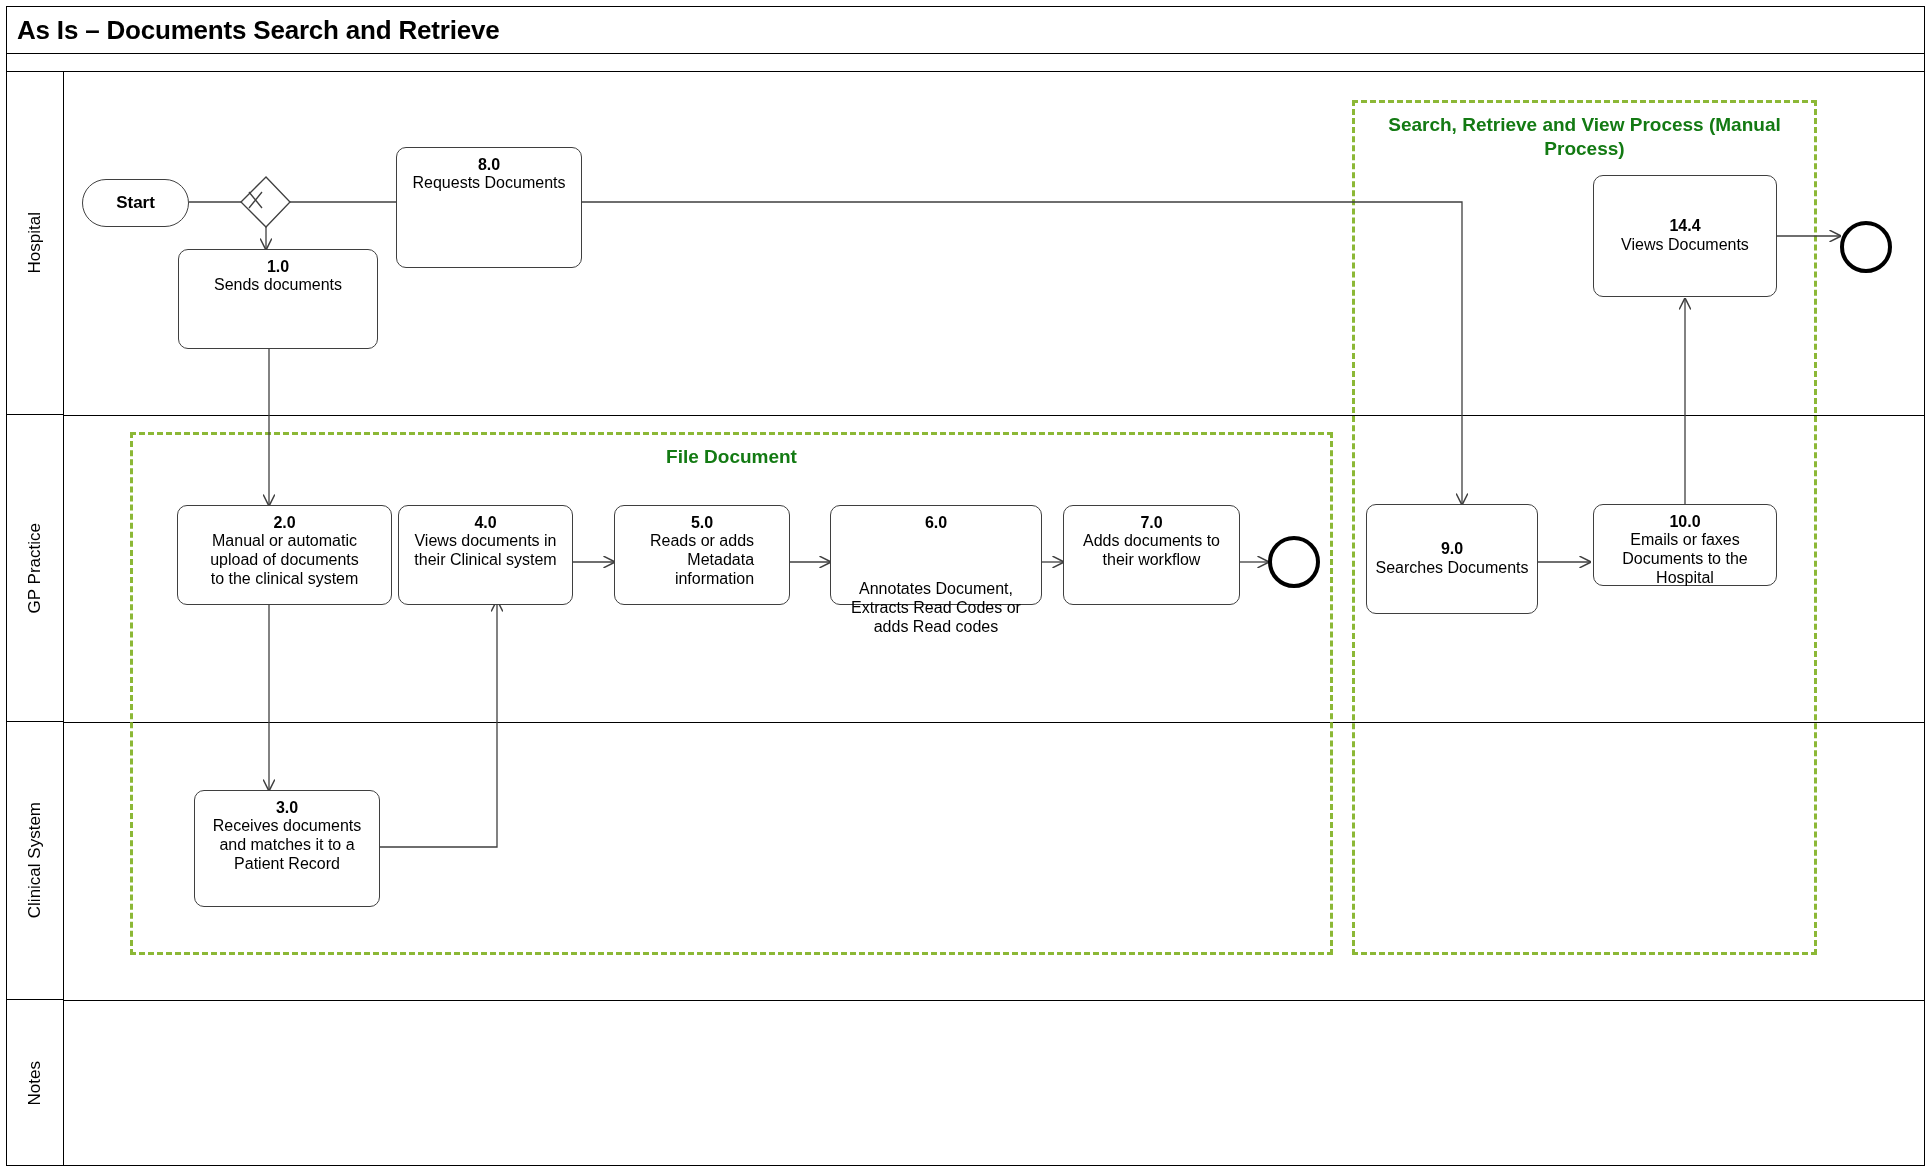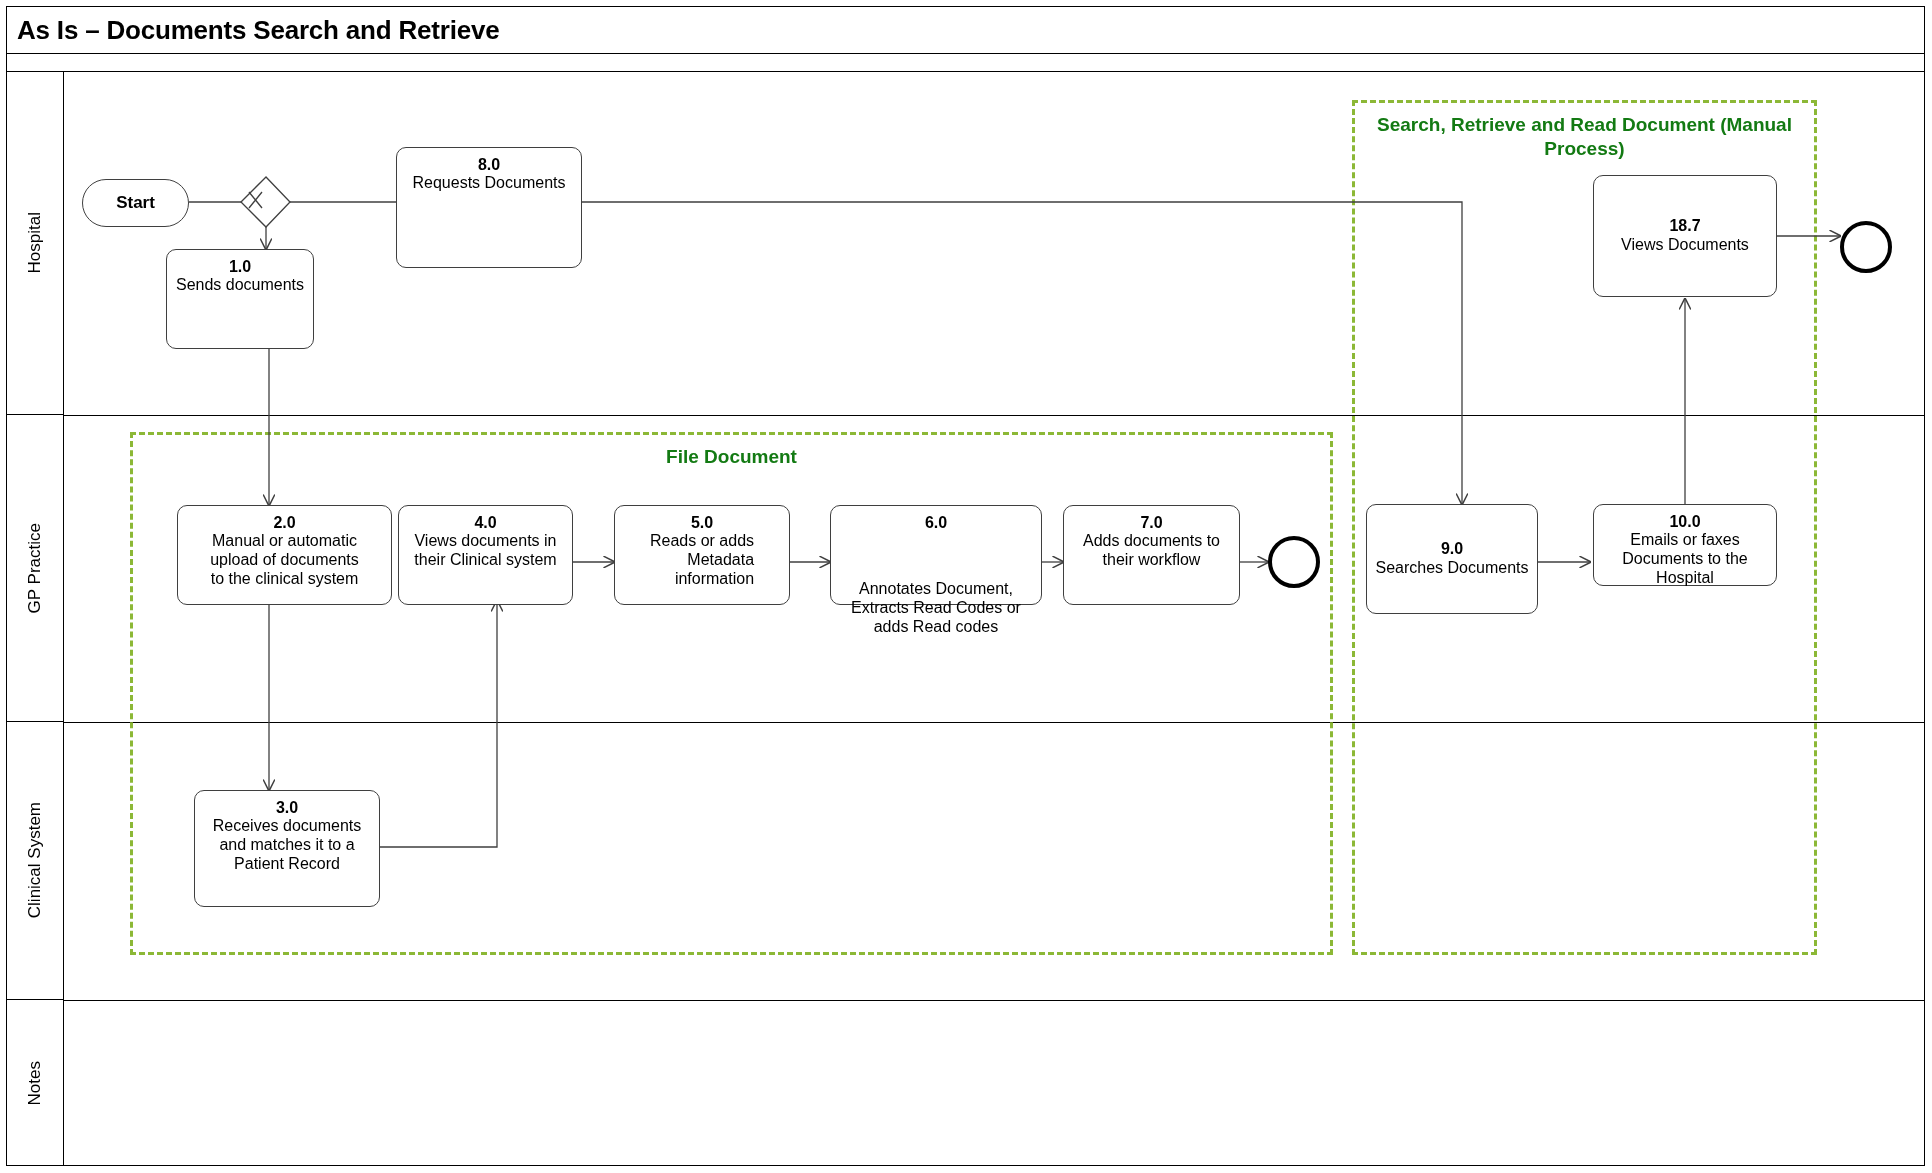--- a/index.html
+++ b/index.html
@@ -81,21 +81,21 @@
 
   <div class="lane-sep" style="top:415px;"></div>
   <div class="lane-sep" style="top:722px;"></div>
   <div class="lane-sep" style="top:1000px;"></div>
 
   <div class="group" style="left:130px;top:432px;width:1203px;height:523px;">
     <div class="group-title">File Document</div>
   </div>
 
   <div class="group" style="left:1352px;top:100px;width:465px;height:855px;">
-    <div class="group-title">Search, Retrieve and Read Document
+    <div class="group-title">Search, Retrieve and View Process
 (Manual Process)</div>
   </div>
 
   <svg class="links" xmlns="http://www.w3.org/2000/svg">
     <defs>
       <marker id="arrow" viewBox="0 0 10 10" refX="9" refY="5" markerWidth="9" markerHeight="9" orient="auto-start-reverse">
         <path d="M 0 0 L 10 5 L 0 10" fill="none" stroke="#3f3f3f" stroke-width="1.3"></path>
       </marker>
     </defs>
     <g fill="none" stroke="#3f3f3f" stroke-width="1.3">
@@ -136,27 +136,27 @@
 
   <div class="start" style="left:82px;top:179px;width:107px;height:48px;">
     <span>Start</span>
   </div>
 
   <div class="task" style="left:396px;top:147px;width:186px;height:121px;">
     <div class="num">8.0</div>
     <div class="lbl">Requests Documents</div>
   </div>
 
-  <div class="task" style="left:166px;top:249px;width:148px;height:100px;">
+  <div class="task" style="left:178px;top:249px;width:200px;height:100px;">
     <div class="num">1.0</div>
     <div class="lbl">Sends documents</div>
   </div>
 
   <div class="task mid" style="left:1593px;top:175px;width:184px;height:122px;">
-    <div class="num">18.7</div>
+    <div class="num">14.4</div>
     <div class="lbl">Views  Documents</div>
   </div>
 
   <div class="endev" style="left:1840px;top:221px;width:52px;height:52px;"></div>
 
   <div class="task" style="left:177px;top:505px;width:215px;height:100px;">
     <div class="num">2.0</div>
     <div class="lbl">Manual or automatic
 upload of documents
 to the clinical system</div>

